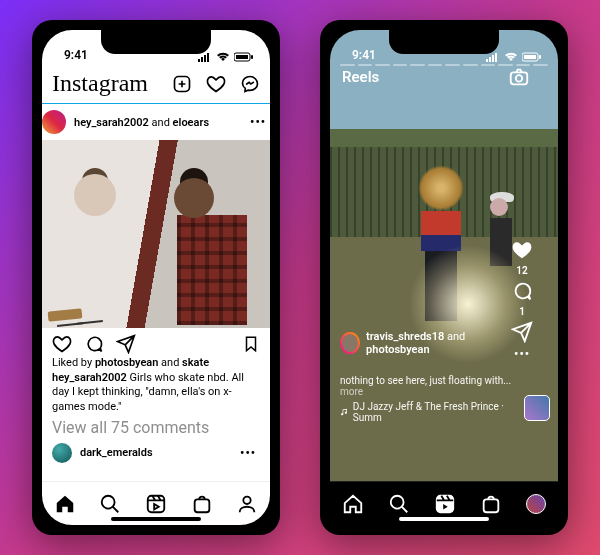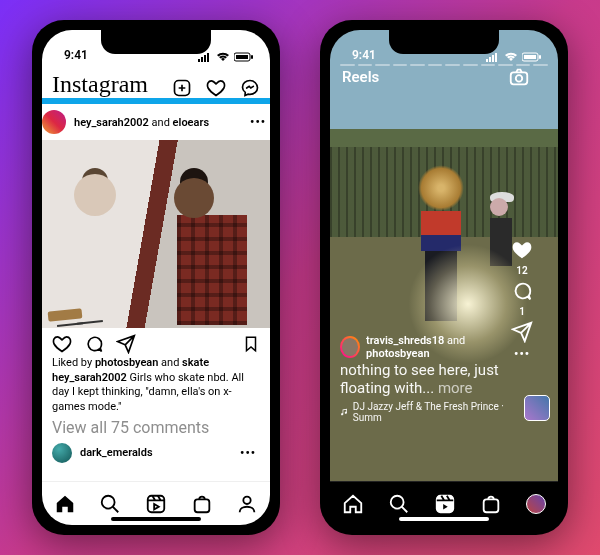--- a/index.html
+++ b/index.html
@@ -8,21 +8,21 @@
     font-family: -apple-system, BlinkMacSystemFont, "Segoe UI", Roboto, Helvetica, Arial, sans-serif;
     background: linear-gradient(135deg, #7b2ff7 0%, #c83a8c 50%, #e04a6e 100%);
     display: flex;
     justify-content: center;
     align-items: center;
     gap: 40px;
   }
   .phone {
     width: 248px;
     height: 515px;
-    border-radius: 32px;
+    border-radius: 20px;
     background: #000;
     padding: 10px;
     position: relative;
     box-shadow: 0 10px 40px rgba(0,0,0,.45);
   }
   .notch {
     position: absolute;
     top: 10px; left: 50%;
     transform: translateX(-50%);
     width: 110px; height: 24px;
@@ -51,23 +51,23 @@
     z-index: 10;
   }
   .status-bar.dark-text { color:#000; }
   .status-bar.light-text { color:#fff; }
   .status-icons { display:flex; gap:4px; align-items:center; }
   .status-icons svg { display:block; }
   
   .feed-header {
     height: 40px;
     display:flex;
-    align-items:flex-end;
+    align-items:center;
     padding: 0 10px;
-    border-bottom: 6px solid #0ea5e9;
+    border-bottom: 1px solid #0ea5e9;
   }
   .logo {
     font-family: "Brush Script MT", cursive;
     font-size: 24px;
     font-weight:500;
     flex: 1;
   }
   .hdr-icons { display:flex; gap:14px; align-items:center; }
   .post-head {
     display:flex; align-items:center;
@@ -207,21 +207,21 @@
   }
   .reels-right-stack .count{ font-size:10px; font-weight:600; }
   .reels-bottom{
     position:absolute; left:10px; right:44px; bottom:58px;
     color:#fff;
   }
   .reels-userrow{ display:flex; align-items:center; gap:6px; font-size:11px; font-weight:600;}
   .r-avatar{ width:22px;height:22px;border-radius:50%;
     background:linear-gradient(45deg,#f09,#f90); padding:2px;}
   .r-avatar>div{width:100%;height:100%;border-radius:50%;background:#876;}
-  .reels-caption{ font-size:15px; margin-top:1px; opacity:.95;}
+  .reels-caption{ font-size:10px; margin-top:19px; opacity:.95;}
   .reels-music{ font-size:10px; margin-top:4px; display:flex; align-items:center; gap:4px; opacity:.95;}
   .music-thumb{
     position:absolute; right:8px; bottom:60px;
     width:26px;height:26px;border-radius:5px;border:1.5px solid #fff;
     background:linear-gradient(45deg,#a7c,#47a);
   }
   .prof-dot{ width:20px;height:20px;border-radius:50%;
     background:linear-gradient(45deg,#b44,#64a); border:1.5px solid #fff;}
   .seg-bar{
     position:absolute; left:10px; right:10px; top:34px;

